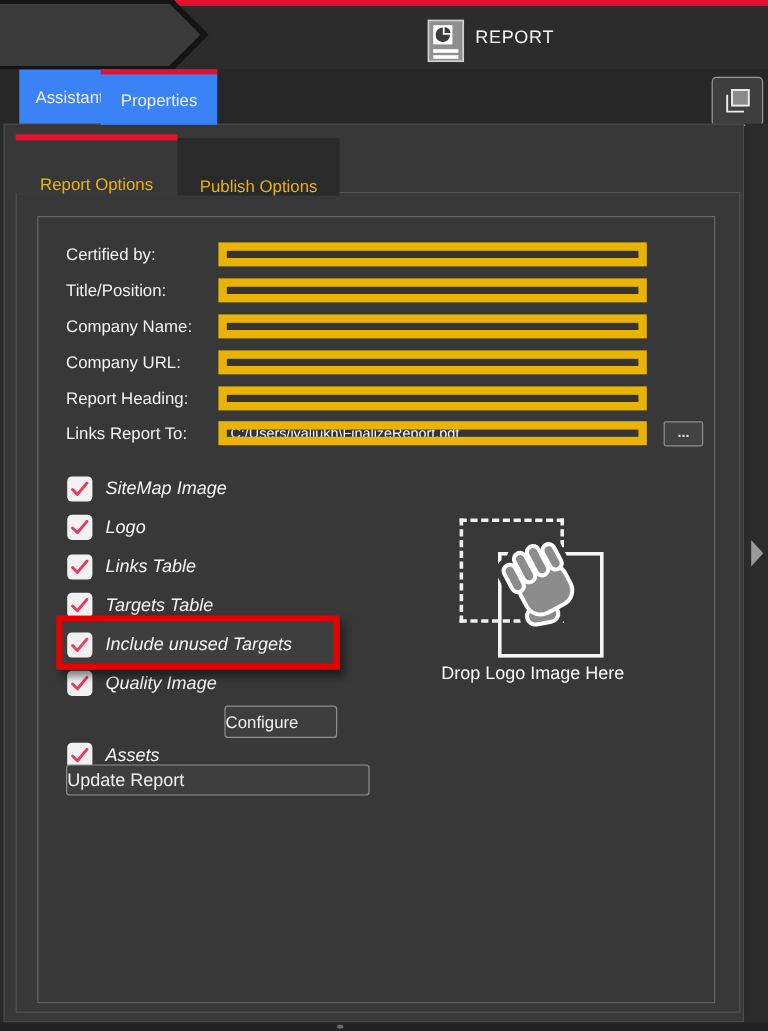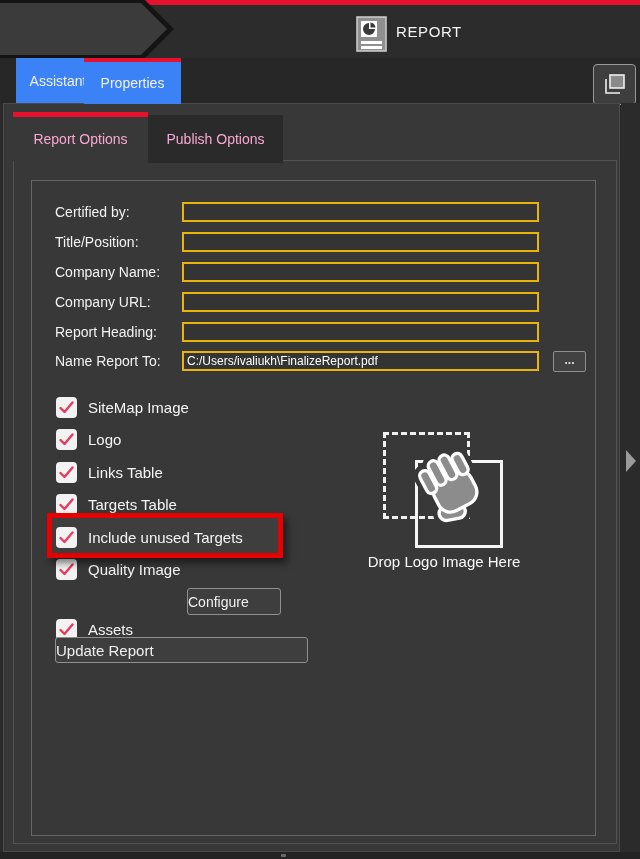--- a/index.html
+++ b/index.html
@@ -27,41 +27,41 @@
                border:1px solid #9a9a9a; border-radius:4px; display:flex; align-items:center; justify-content:center; }
 
   
   #panel { position:absolute; left:3px; top:103px; width:617px; height:749px;
            background:#383838; border:1px solid #4a4a4a; }
   #right-strip { position:absolute; left:621px; top:103px; width:19px; height:756px; background:#2b2b2b; }
   #expander { position:absolute; left:626px; top:450px; width:0; height:0;
               border-left:10px solid #9a9a9a; border-top:11px solid transparent; border-bottom:11px solid transparent; }
 
   
-  .tab2 { position:absolute; font-size:14px; color:#f9a8d4; display:flex; align-items:center;
+  .tab2 { position:absolute; font-size:14px; color:#eab308; display:flex; align-items:flex-end;
           justify-content:center; z-index:3; }
   #tab-report-options { left:13px; top:112px; width:135px; height:49px; background:#383838;
                         border-top:5px solid #e8112d; }
   #tab-publish-options { left:148px; top:115px; width:135px; height:48px; background:#2a2a2a; }
   #content-box { position:absolute; left:13px; top:160px; width:604px; height:684px;
                  border:1px solid #525252; background:#383838; z-index:1; }
   #group-box { position:absolute; left:31px; top:180px; width:565px; height:656px;
                border:1px solid #666; z-index:2; }
 
   
   .frm-label { position:absolute; left:55px; height:20px; line-height:20px; color:#f2f2f2; font-size:14px; z-index:4; }
   .frm-input { position:absolute; left:182px; width:357px; height:20px; background:#343434;
-               border:2px solid #eab308; color:#fff; font-size:12px; padding:0 3px;
+               border:7px solid #eab308; color:#fff; font-size:12px; padding:0 3px;
                font-family:"Liberation Sans", sans-serif; z-index:4; }
   #browse-btn { position:absolute; left:553px; top:351px; width:33px; height:21px; background:#424242;
                 border:1px solid #8f8f8f; border-radius:2px; color:#e0e0e0; font-size:12px;
                 font-weight:bold; line-height:17px; text-align:center; z-index:4; }
 
   
-  .chk-row { position:absolute; left:56px; height:22px; z-index:4; display:flex; align-items:center; }
+  .chk-row { position:absolute; left:56px; height:22px; z-index:4; display:flex; align-items:center;font-style:italic; }
   .chk-box { width:21px; height:21px; background:#f2f2f2; border-radius:4px;
              display:flex; align-items:center; justify-content:center; }
   .chk-label { margin-left:11px; color:#f5f5f5; font-size:15px; white-space:nowrap; }
 
   #highlight-box { position:absolute; left:47px; top:513px; width:236px; height:45px;
                    border:5px solid #e60000; box-shadow:4px 5px 7px rgba(0,0,0,0.5);
                    background:rgba(255,255,255,0.03); z-index:6; pointer-events:none; }
 
   .btn { background:#3e3e3e; border:1px solid #8f8f8f; border-radius:3px; color:#f0f0f0;
          display:flex; align-items:center; justify-content:flex-start; z-index:4; }
@@ -134,21 +134,21 @@
 
 <div class="frm-label" style="top:262px">Company Name:</div>
 <input class="frm-input" style="top: 262px;" value="">
 
 <div class="frm-label" style="top:292px">Company URL:</div>
 <input class="frm-input" style="top: 292px;" value="">
 
 <div class="frm-label" style="top:322px">Report Heading:</div>
 <input class="frm-input" style="top: 322px;" value="">
 
-<div class="frm-label" style="top:351px">Name Report To:</div>
+<div class="frm-label" style="top:351px">Links Report To:</div>
 <input class="frm-input" style="top: 351px;" value="C:/Users/ivaliukh\FinalizeReport.pdf">
 <div id="browse-btn">...</div>
 
 <div class="chk-row" style="top:396px">
   <span class="chk-box">
       <svg width="15" height="13" viewBox="0 0 15 13">
         <polyline points="1.5,7 5.5,11 13.5,1.5" fill="none" stroke="#e8395f" stroke-width="2.4" stroke-linecap="round" stroke-linejoin="round"></polyline>
       </svg>
     </span>
   <span class="chk-label">SiteMap Image</span>

